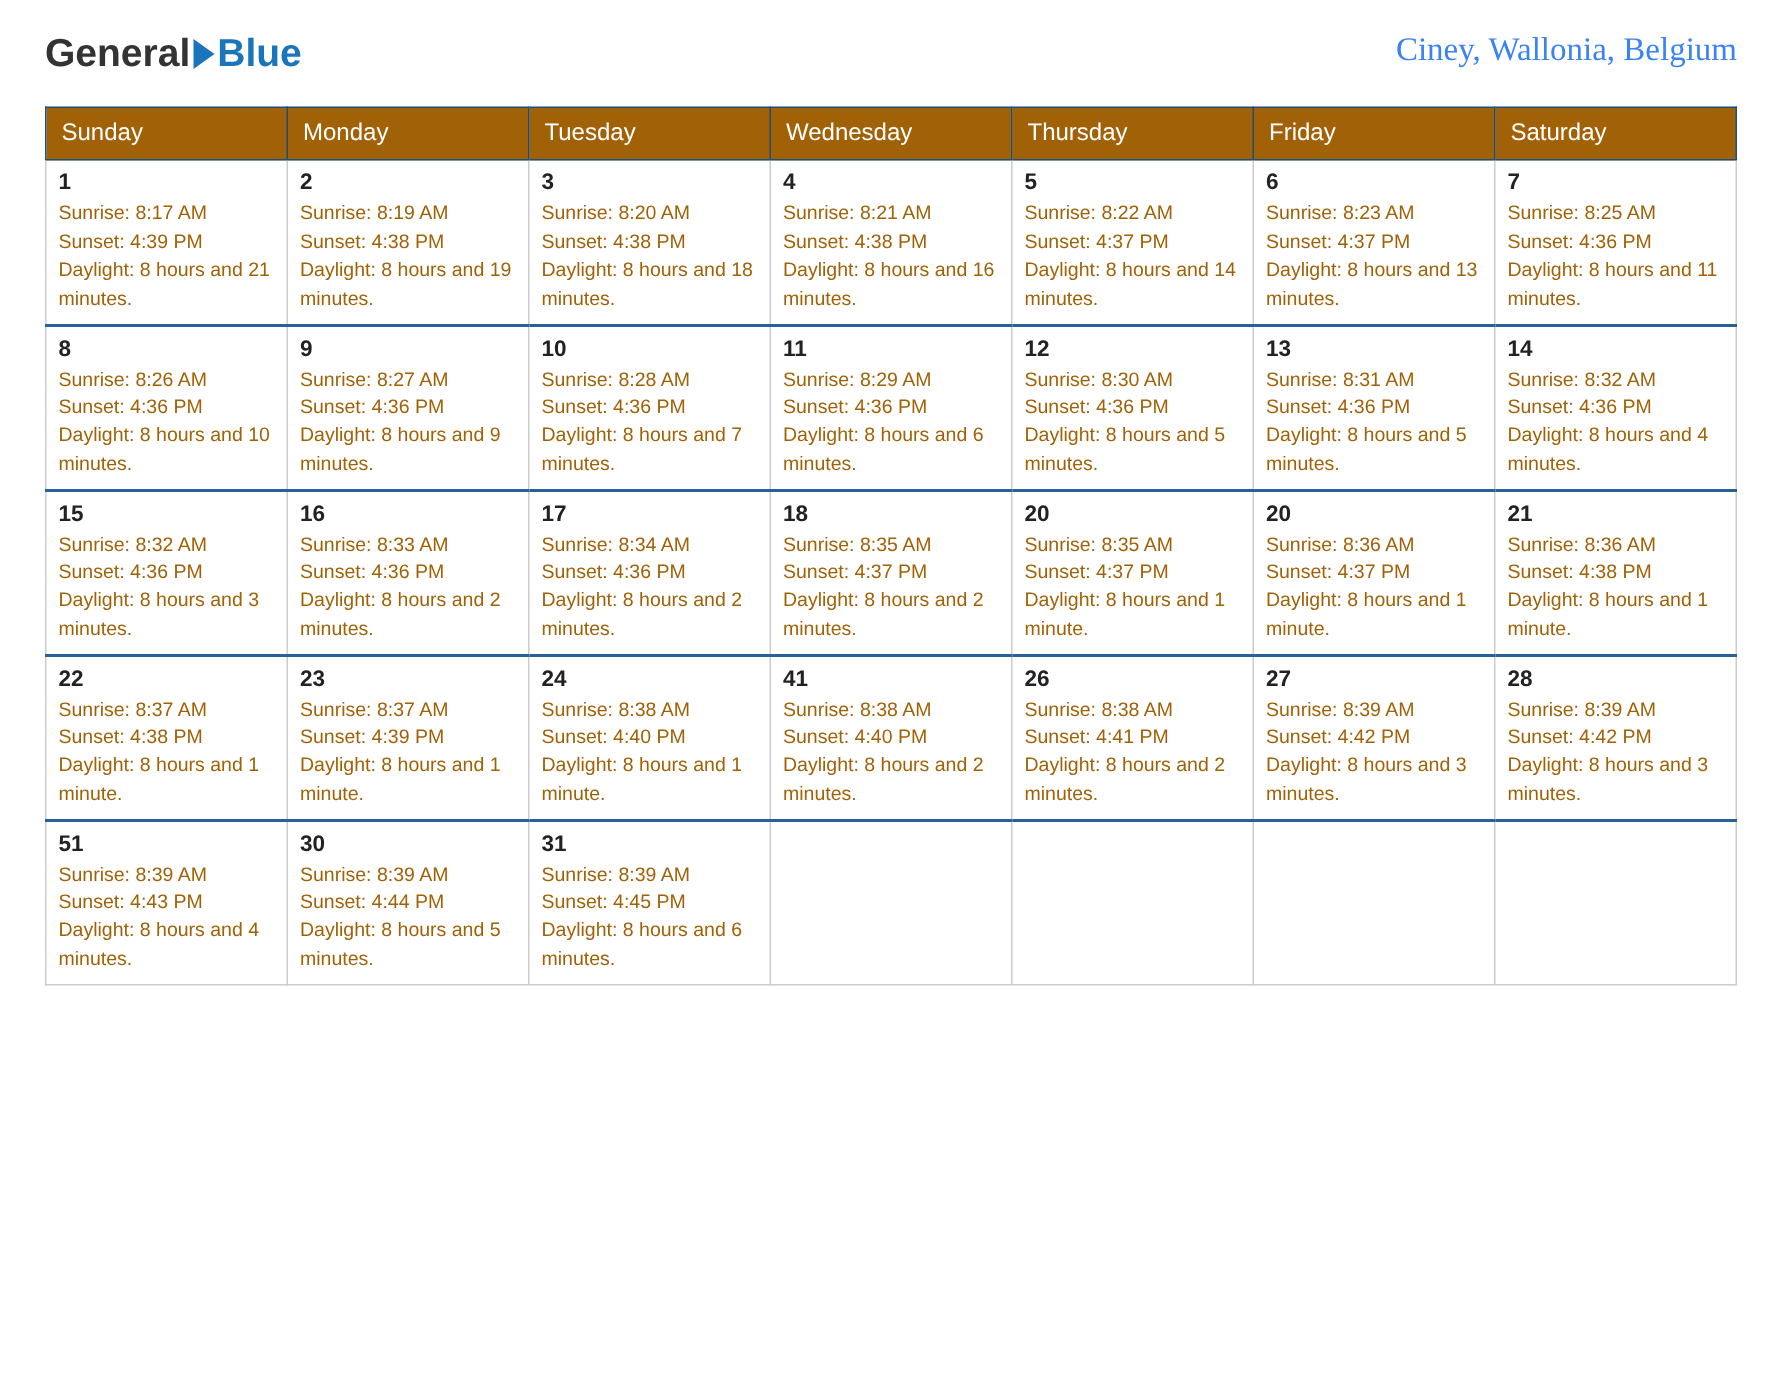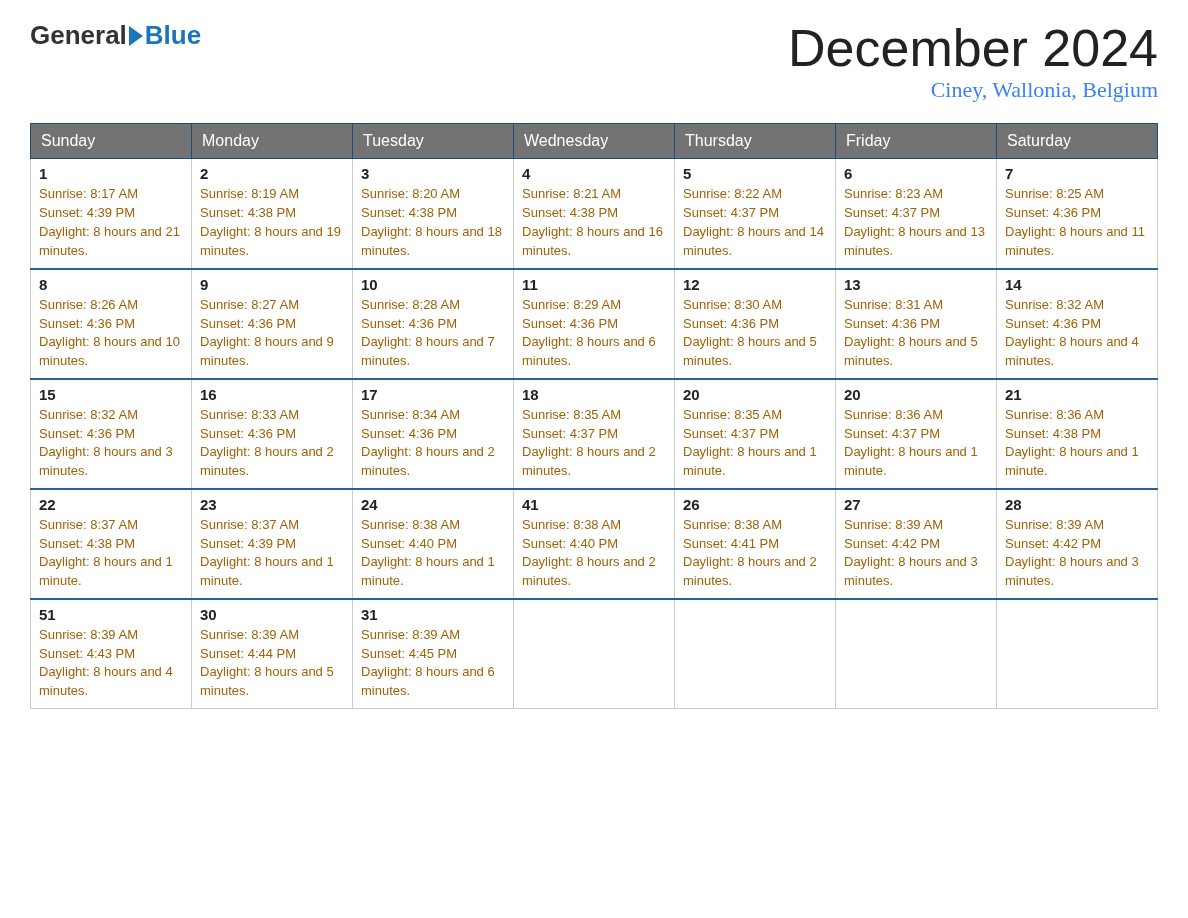--- a/index.html
+++ b/index.html
@@ -59,21 +59,21 @@
       color: #3b82f6;
       margin-top: 0;
       font-family: Liberation Serif, serif;
     }
     .calendar-table {
       width: 100%;
       border-collapse: collapse;
       border: 1px solid #888;
     }
     .calendar-table th {
-      background-color: #737373;
+      background-color: #a16207;
       color: #fff;
       font-size: 16px;
       font-weight: normal;
       padding: 8px 10px;
       text-align: left;
       border: 1px solid #1a4f7a;
     }
     .calendar-table td {
       vertical-align: top;
       padding: 6px 8px;
@@ -108,21 +108,20 @@
 
 <div class="header">
   <div class="logo">
     <div class="logo-text">
       <span class="logo-general">General</span>
       <span class="logo-arrow"></span>
       <span class="logo-blue-text">Blue</span>
     </div>
   </div>
   <div class="title-section">
-    <div class="month-title">December 2024</div>
     <div class="location">Ciney, Wallonia, Belgium</div>
   </div>
 </div>
 
 <table class="calendar-table">
   <thead>
     <tr>
       <th>Sunday</th>
       <th>Monday</th>
       <th>Tuesday</th>

